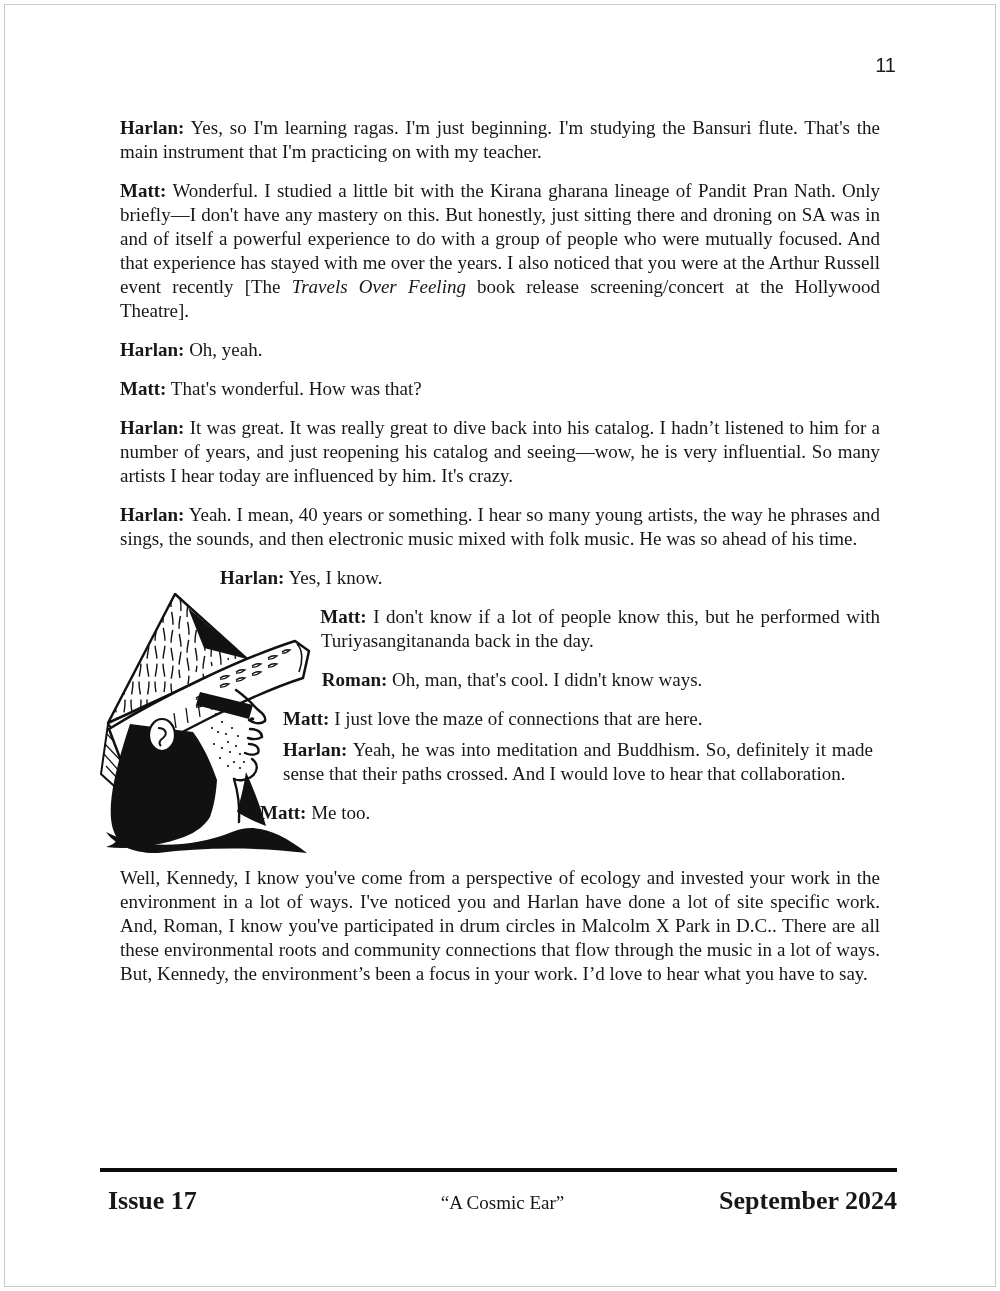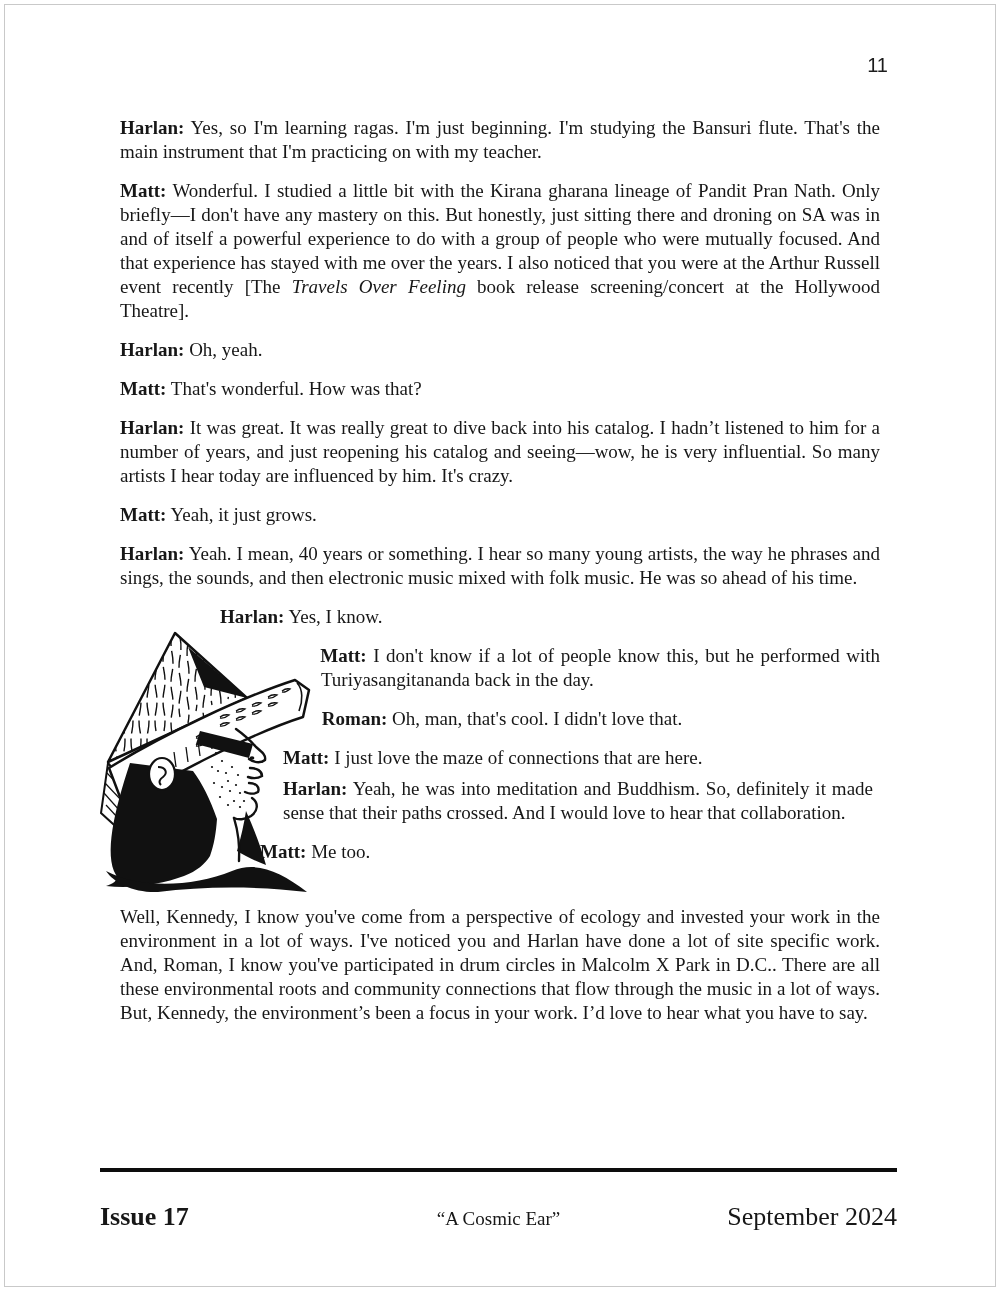--- a/index.html
+++ b/index.html
@@ -2,45 +2,45 @@
 <html><head>
 <meta charset="utf-8">
 <style>
   html,body{margin:0;padding:0;background:#ffffff;}
   #page{
     position:relative;width:1000px;height:1291px;background:#ffffff;
     font-family:"Liberation Serif", serif;color:#171717;overflow:hidden;
   }
   .frame{position:absolute;inset:4px;border:1.5px solid #c9c9c9;pointer-events:none;}
   .pagenum{
-    position:absolute;top:54px;right:112px;
+    position:absolute;top:54px;right:104px;
     font-family:"Liberation Sans", sans-serif;font-size:20px;color:#1c1c1c;
   }
   .content{position:absolute;left:120px;top:116px;width:760px;}
   .para{margin:15px 0;font-size:19px;line-height:24px;text-align:justify;}
   .content > .para:first-child{margin-top:0;}
   .spk{font-weight:bold;}
   .tight{margin:15px 0;}
   .tight .para{margin:7px;}
   .cutout{
     float:left;width:210px;height:300px;
     shape-outside:polygon(0px 0px,100px 0px,100px 26px,128px 26px,128px 52px,
       200px 52px,202px 132px,163px 138px,163px 206px,140px 212px,140px 242px,
       135px 246px,135px 300px,0px 300px);
   }
   .cutout svg{width:230px;height:278px;margin-left:-20px;margin-top:16px;display:block;}
   .closing{clear:left;}
   .footer{position:absolute;left:100px;top:1168px;width:797px;}
   .footer-rule{height:4px;background:#0d0d0d;}
   .footer-row{
-    display:grid;grid-template-columns:1fr auto 1fr;align-items:baseline;padding-top:30px;
+    display:grid;grid-template-columns:1fr auto 1fr;align-items:baseline;padding-top:14px;margin-left:8px;
   }
   .f-issue{font-weight:bold;font-size:26px;justify-self:start;}
   .f-title{font-size:19px;justify-self:center;}
-  .f-date{font-weight:normal;font-size:26px;justify-self:end;text-align:right;}
+  .f-date{font-weight:bold;font-size:26px;justify-self:end;text-align:right;}
 </style>
 </head>
 <body>
 
 <div id="page">
   <div class="frame"></div>
   <div class="pagenum">11</div>
 
   <div class="content">
 
@@ -62,24 +62,20 @@
     <p class="para">
       <b class="spk">Matt:</b>
       <span>That's wonderful. How was that?</span>
     </p>
 
     <p class="para">
       <b class="spk">Harlan:</b>
       <span>It was great. It was really great to dive back into his catalog. I hadn’t listened to him for a number of years, and just reopening his catalog and seeing—wow, he is very influential. So many artists I hear today are influenced by him. It's crazy.</span>
     </p>
 
-    <p class="para">
-      <b class="spk">Matt:</b>
-      <span>Yeah, it just grows.</span>
-    </p>
 
     <p class="para">
       <b class="spk">Harlan:</b>
       <span>Yeah. I mean, 40 years or something. I hear so many young artists, the way he phrases and sings, the sounds, and then electronic music mixed with folk music. He was so ahead of his time.</span>
     </p>
 
     <div class="cutout">
       <svg viewBox="0 0 230 278" xmlns="http://www.w3.org/2000/svg">
         <defs>
           <clipPath id="hatClip">
@@ -191,21 +187,21 @@
       <span>Yes, I know.</span>
     </p>
 
     <p class="para">
       <b class="spk">Matt:</b>
       <span>I don't know if a lot of people know this, but he performed with Turiyasangitananda back in the day.</span>
     </p>
 
     <p class="para">
       <b class="spk">Roman:</b>
-      <span>Oh, man, that's cool. I didn't love that.</span>
+      <span>Oh, man, that's cool. I didn't know ways.</span>
     </p>
 
     <div class="tight">
       <p class="para">
         <b class="spk">Matt:</b>
         <span>I just love the maze of connections that are here.</span>
       </p>
       <p class="para">
         <b class="spk">Harlan:</b>
         <span>Yeah, he was into meditation and Buddhism. So, definitely it made sense that their paths crossed. And I would love to hear that collaboration.</span>

